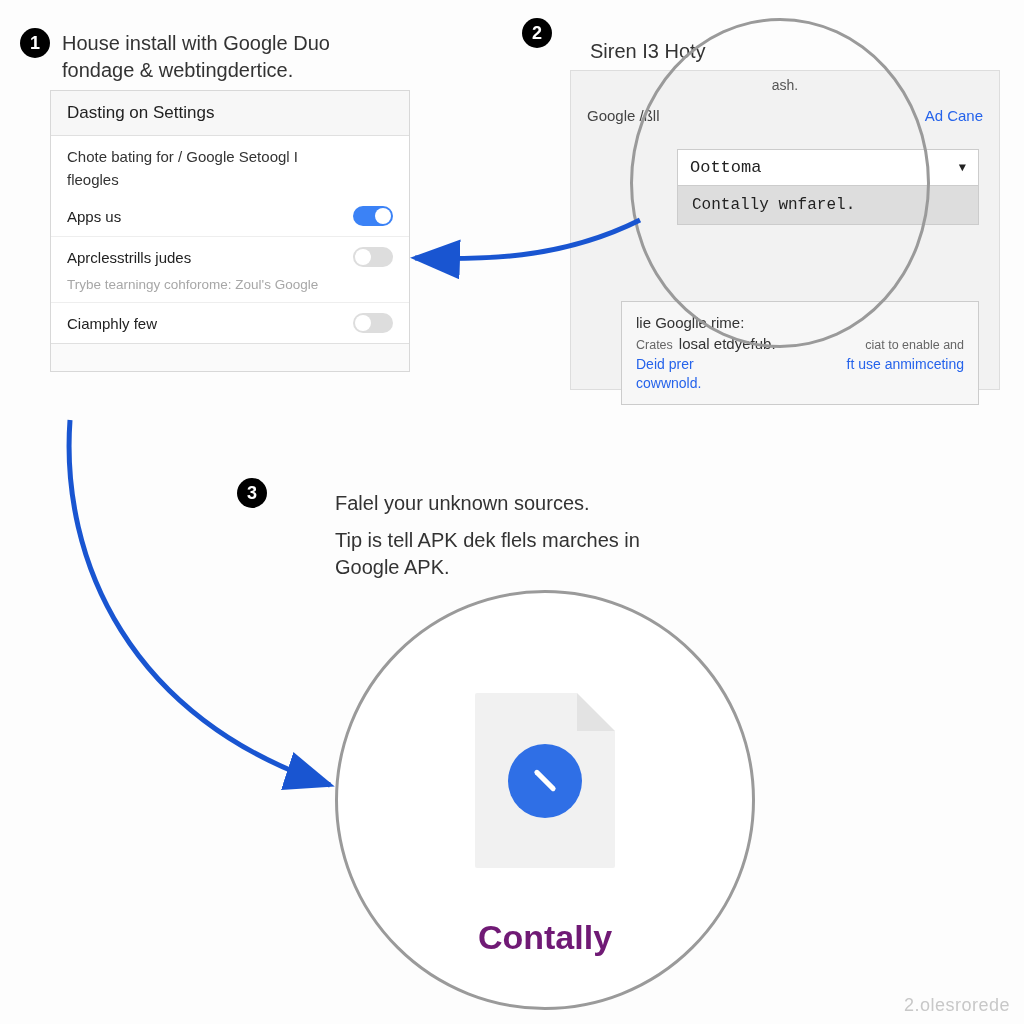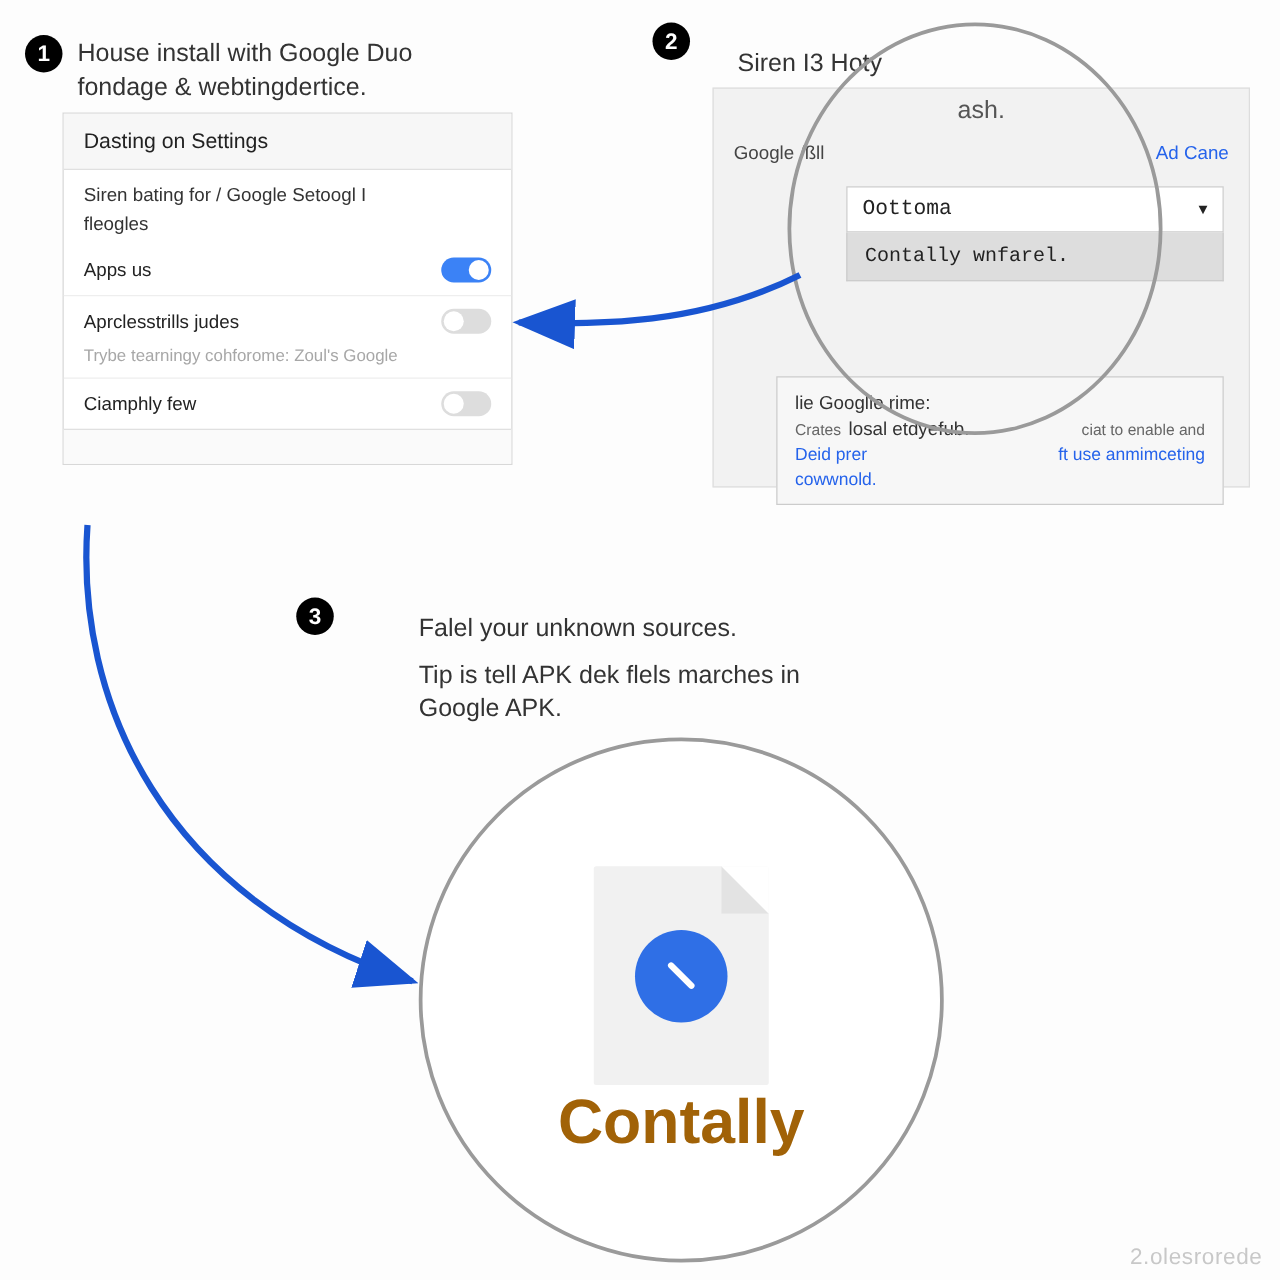--- a/index.html
+++ b/index.html
@@ -162,23 +162,24 @@
   .doc-dot {
     width: 74px; height: 74px; border-radius: 50%;
     background: #2f6fe6;
     display: flex; align-items: center; justify-content: center;
   }
   .doc-slash {
     width: 28px; height: 5px; background: #fff;
     transform: rotate(45deg); border-radius: 3px;
   }
   .circle3-label {
-    font-size: 50px;
+    margin-top: 50px;
+    font-size: 34px;
     font-weight: bold;
-    color: #a16207;
+    color: #701a75;
   }
 
   .watermark {
     position: absolute; right: 14px; bottom: 8px;
     color: #c8c8c8; font-size: 18px; letter-spacing: 0.5px;
   }
 
   svg.arrows {
     position: absolute; left: 0; top: 0;
     width: 1024px; height: 1024px;
@@ -186,21 +187,21 @@
   }
 </style>
 </head>
 <body>
 
 <div class="badge" style="left:20px; top:28px;">1</div>
 <div class="caption" style="left:62px; top:30px; width:340px;">House install with Google Duo fondage &amp; webtingdertice.</div>
 
 <div class="panel1">
   <div class="panel1-header">Dasting on Settings</div>
-  <div class="panel1-sub">Siren bating for / Google Setoogl I</div>
+  <div class="panel1-sub">Chote bating for / Google Setoogl I</div>
   <div class="panel1-sub2">fleogles</div>
 
   <div class="row noborder">
     <span>Apps us</span>
     <span class="toggle on">
         <span class="knob"></span>
       </span>
   </div>
   <div class="row">
     <span>Aprclesstrills judes</span>
@@ -217,21 +218,21 @@
         <span class="knob"></span>
       </span>
   </div>
   <div class="panel1-footer"></div>
 </div>
 
 <div class="badge" style="left:522px; top:18px;">2</div>
 <div class="caption" style="left:590px; top:38px;">Siren I3 Hoty</div>
 
 <div class="panel2">
-  <div style="text-align:center; font-size:20px; color:#555; padding-top:6px;">ash.</div>
+  <div style="text-align:center; font-size:14px; color:#555; padding-top:6px;">ash.</div>
   <div class="panel2-top">
     <span>Google /ßll</span>
     <span class="link">Ad Cane</span>
   </div>
   <div class="panel2-search">
     <div class="dropdown">
       <span>Oottoma</span>
       <span class="tri">▼</span>
     </div>
     <div class="dropdown-menu">Contally wnfarel.</div>

